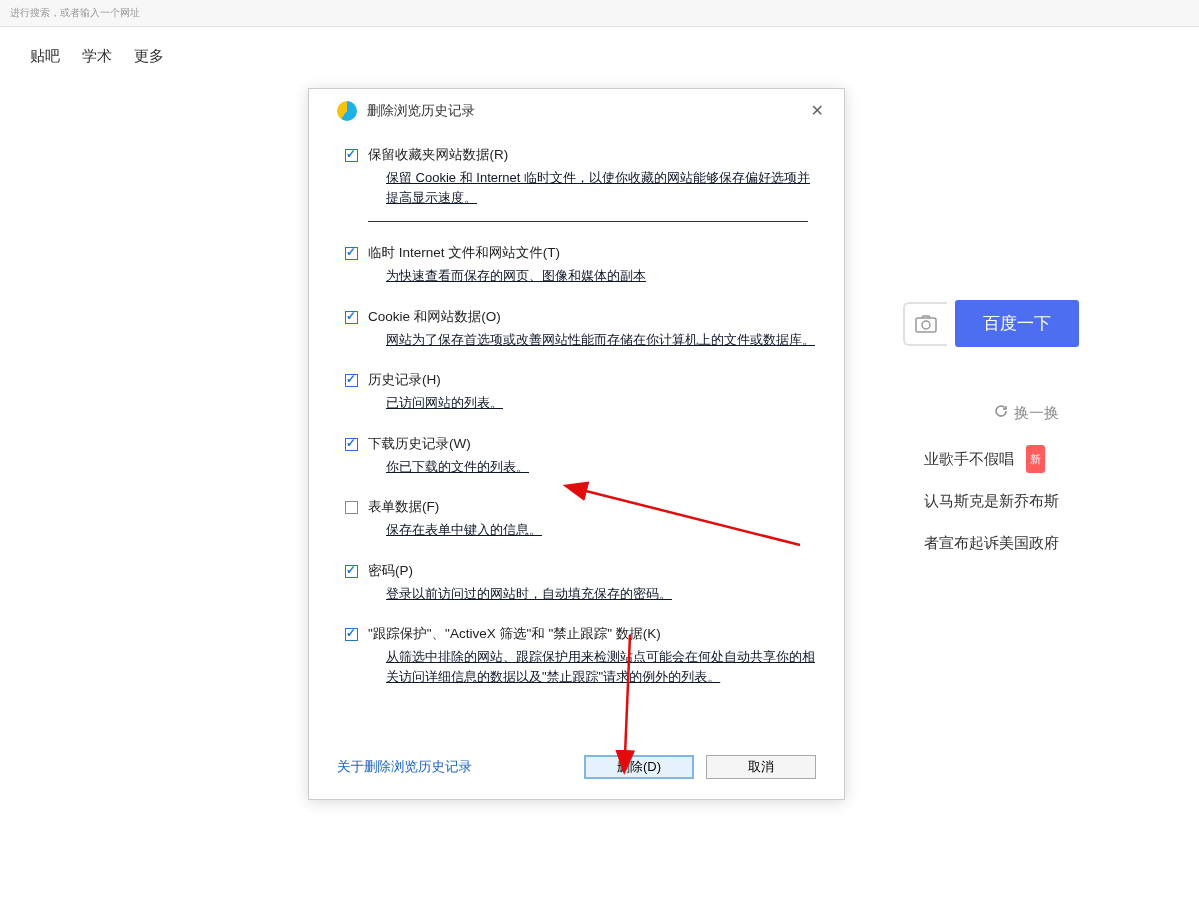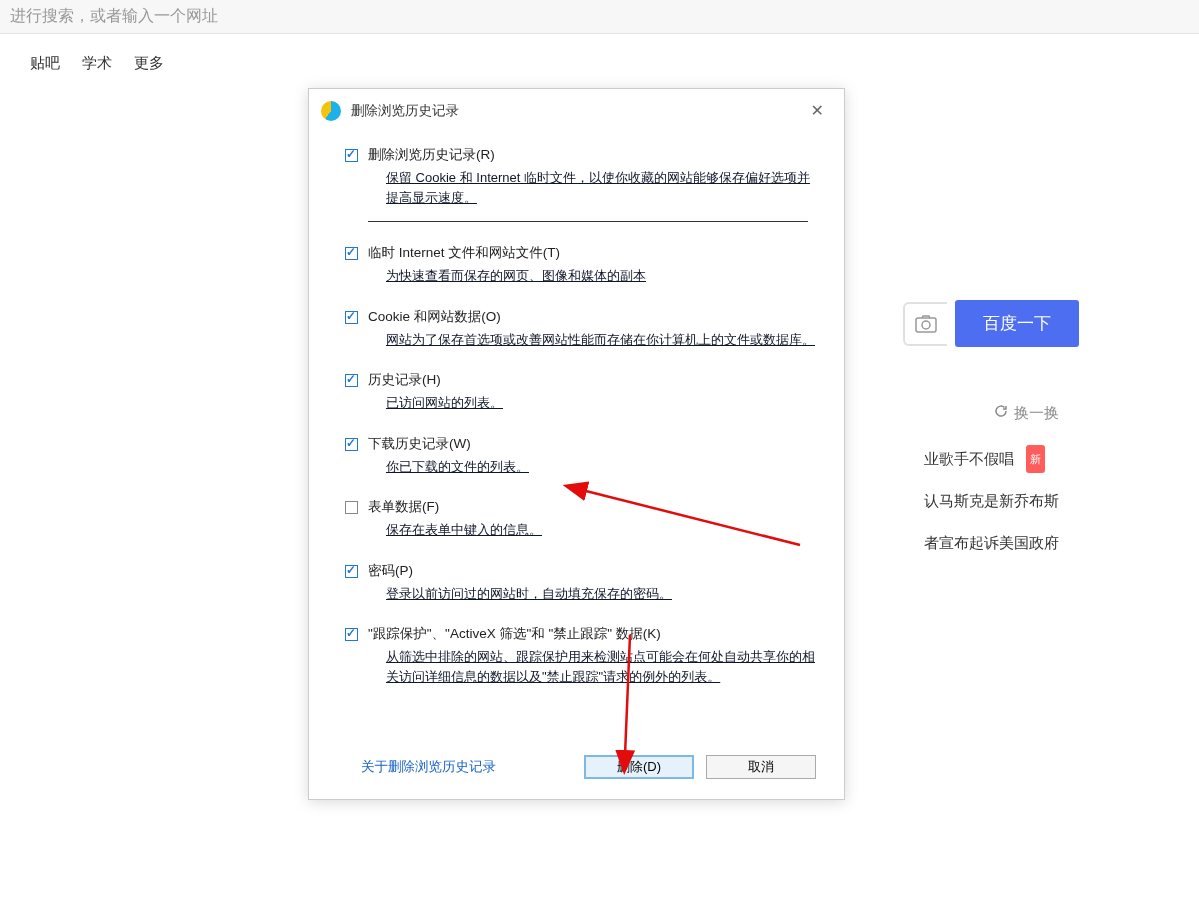--- a/index.html
+++ b/index.html
@@ -1,49 +1,49 @@
 <!DOCTYPE html>
 <html><head>
 <meta charset="utf-8">
 <style>
 * { margin: 0; padding: 0; box-sizing: border-box; }
 body { font-family: "Microsoft YaHei", Arial, sans-serif; font-size: 14px; background: #fff; width: 1199px; height: 906px; overflow: hidden; position: relative; }
 
-.address-bar { background: #f7f7f7; border-bottom: 1px solid #e5e5e5; padding: 6px 10px; color: #999; font-size: 16px; }
+.address-bar { background: #f7f7f7; border-bottom: 1px solid #e5e5e5; padding: 6px 10px; color: #999; font-size: 10px; }
 
 .nav-links { padding: 20px 30px; display: flex; gap: 22px; color: #333; font-size: 15px; }
 .nav-links span { cursor: pointer; }
 
 .search-area { position: absolute; right: 120px; top: 300px; display: flex; align-items: center; gap: 8px; }
 .camera-icon { width: 44px; height: 44px; display: flex; align-items: center; justify-content: center; color: #999; border: 2px solid #e0e0e0; border-right: none; border-radius: 6px 0 0 6px; font-size: 20px; }
 .search-btn { background: #4e6ef2; color: #fff; border: none; padding: 12px 28px; font-size: 17px; border-radius: 3px; cursor: pointer; }
 
 .side-items { position: absolute; right: 140px; top: 395px; text-align: right; font-size: 15px; line-height: 2.4; }
 .refresh-row { color: #888; display: flex; justify-content: flex-end; align-items: center; gap: 6px; margin-bottom: 10px; }
 .refresh-icon { display: inline-block; }
 .hot-item { color: #333; display: flex; align-items: center; justify-content: flex-start; gap: 12px; margin-bottom: 6px; }
 .badge { background: #ff5c5c; color: #fff; font-size: 11px; padding: 1px 4px; border-radius: 3px; }
 
 .dialog { position: absolute; left: 308px; top: 88px; width: 537px; height: 712px; background: #fff; border: 1px solid #ccc; box-shadow: 0 2px 14px rgba(0,0,0,0.15); }
-.dialog-header { display: flex; align-items: center; padding: 8px 12px; gap: 10px; }
+.dialog-header { display: flex; align-items: center; padding: 8px 12px; gap: 10px; margin-left: 16px; }
 .ie-icon { width: 20px; height: 20px; border-radius: 50%; background: conic-gradient(#1eb0e8 0 60%, #f5c30d 60% 100%); position: relative; }
 .dialog-title { font-size: 13.5px; color: #333; flex: 1; }
 .close-x { font-size: 16px; color: #666; cursor: pointer; padding: 4px 8px; font-family: Arial; }
 
 .dialog-body { padding: 14px 28px 0 36px; }
 .option-group { margin-bottom: 22px; }
 .option-row { display: flex; align-items: flex-start; gap: 10px; }
 .checkbox { width: 13px; height: 13px; border: 1px solid #2177d8; position: relative; flex-shrink: 0; margin-top: 3px; display: inline-block; background: #fff; }
 .checkbox.checked::after { content: "✓"; position: absolute; left: 0px; top: -3px; font-size: 12px; color: #2177d8; font-weight: bold; }
 .checkbox.unchecked { border-color: #888; }
 .option-label { font-size: 13.5px; color: #222; }
 .option-desc { margin-left: 41px; font-size: 13px; color: #0f172a; margin-top: 4px; line-height: 1.5; max-width: 460px; text-decoration: underline; }
 .divider { height: 1px; background: #333; margin: 14px 0 18px 23px; width: 440px; }
 
-.dialog-footer { position: absolute; bottom: 20px; left: 0; right: 0; padding: 0 28px; display: flex; align-items: center; justify-content: space-between; margin-left: 24px; }
+.dialog-footer { position: absolute; bottom: 20px; left: 0; right: 0; padding: 0 28px; display: flex; align-items: center; justify-content: space-between; }
 .footer-link { color: #1a62c8; font-size: 13.5px; cursor: pointer; text-decoration: none; }
 .footer-buttons { display: flex; gap: 12px; }
 .btn { width: 110px; height: 24px; border: 1px solid #aaa; background: #f5f5f5; font-size: 13px; cursor: pointer; display: flex; align-items: center; justify-content: center; }
 .btn.primary { background: #e6f2fb; border: 2px solid #7fb7e6; }
 
 .arrow { position: absolute; pointer-events: none; }
 .arrow svg { overflow: visible; }
 </style>
 </head>
 <body>
@@ -96,21 +96,21 @@
 <div class="dialog">
   <div class="dialog-header">
     <span class="ie-icon"></span>
     <span class="dialog-title">删除浏览历史记录</span>
     <span class="close-x">✕</span>
   </div>
   <div class="dialog-body" id="dialog-body">
       <div class="option-group">
         <div class="option-row">
           <span class="checkbox checked"></span>
-          <span class="option-label">删除浏览历史记录(R)</span>
+          <span class="option-label">保留收藏夹网站数据(R)</span>
         </div>
         <div class="option-desc">保留 Cookie 和 Internet 临时文件，以使你收藏的网站能够保存偏好选项并提高显示速度。</div>
         <div class="divider"></div>
       </div>
       <div class="option-group">
         <div class="option-row">
           <span class="checkbox checked"></span>
           <span class="option-label">临时 Internet 文件和网站文件(T)</span>
         </div>
         <div class="option-desc">为快速查看而保存的网页、图像和媒体的副本</div>

